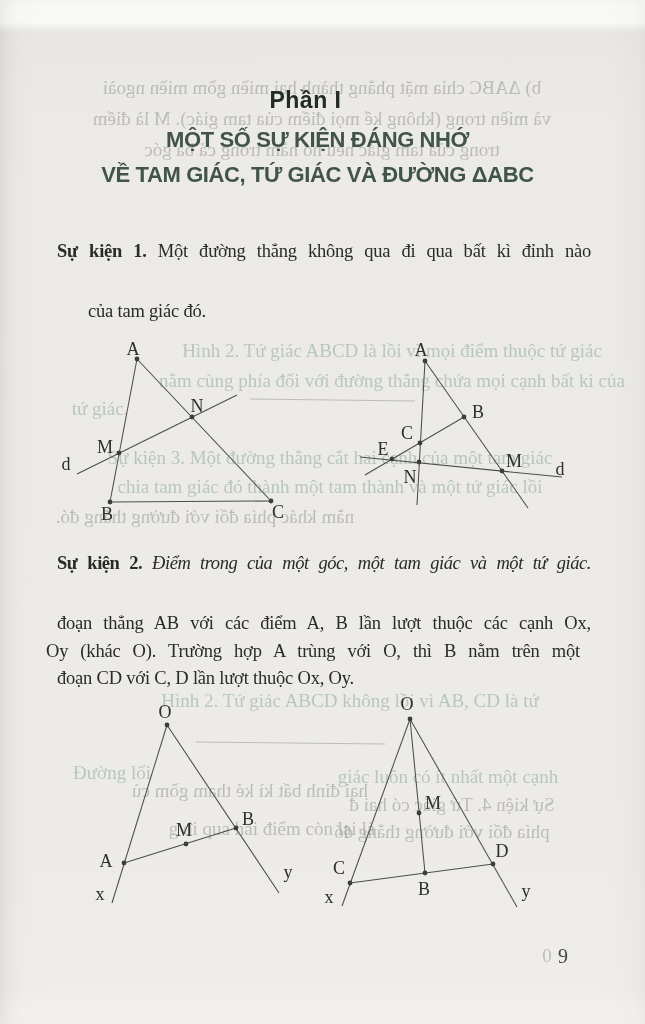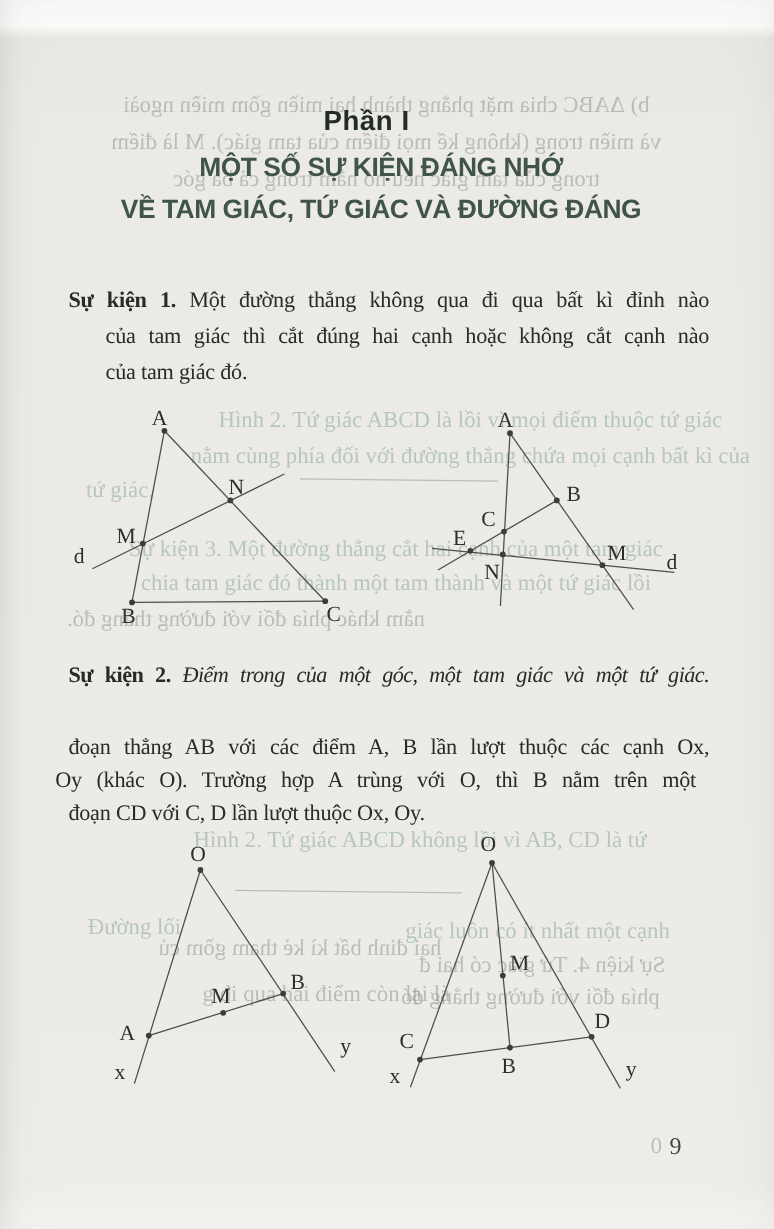--- a/index.html
+++ b/index.html
@@ -130,25 +130,24 @@
       <span class="figlabel" style="left: 339px; top: 868px;">C</span>
       <span class="figlabel" style="left: 424px; top: 889px;">B</span>
       <span class="figlabel" style="left: 502px; top: 851px;">D</span>
       <span class="figlabel" style="left: 329px; top: 897px;">x</span>
       <span class="figlabel" style="left: 526px; top: 891px;">y</span>
     </div>
 
   <div class="abs part">Phần I</div>
   <div class="abs title">
     <div>MỘT SỐ SỰ KIỆN ĐÁNG NHỚ</div>
-    <div>VỀ TAM GIÁC, TỨ GIÁC VÀ ĐƯỜNG ĐÁNG</div>
+    <div>VỀ TAM GIÁC, TỨ GIÁC VÀ ĐƯỜNG ΔABC</div>
   </div>
 
   <div class="bodyline jl" style="left:57px;top:236px;width:534px;"><span class="lbl">Sự kiện 1.</span><span> Một đường thẳng không qua đi qua bất kì đỉnh nào</span></div>
-  <div class="bodyline jl" style="left:88px;top:266px;width:503px;">của tam giác thì cắt đúng hai cạnh hoặc không cắt cạnh nào</div>
   <div class="bodyline" style="left:88px;top:296px;width:503px;">của tam giác đó.</div>
 
   <div class="bodyline jl" style="left:57px;top:548px;width:534px;letter-spacing:-0.45px;"><span class="lbl">Sự kiện 2.</span><span class="ital"> Điểm trong của một góc, một tam giác và một tứ giác.</span></div>
 
   <div class="bodyline pline jl" style="left:57px;top:610px;width:534px;">đoạn thẳng AB với các điểm A, B lần lượt thuộc các cạnh Ox,</div>
   <div class="bodyline pline jl" style="left:46px;top:638px;width:534px;">Oy (khác O). Trường hợp A trùng với O, thì B nằm trên một</div>
   <div class="bodyline pline" style="left:57px;top:665px;width:534px;">đoạn CD với C, D lần lượt thuộc Ox, Oy.</div>
 
   <div class="pnum" style="left:563px;top:956px;">9</div>
 

